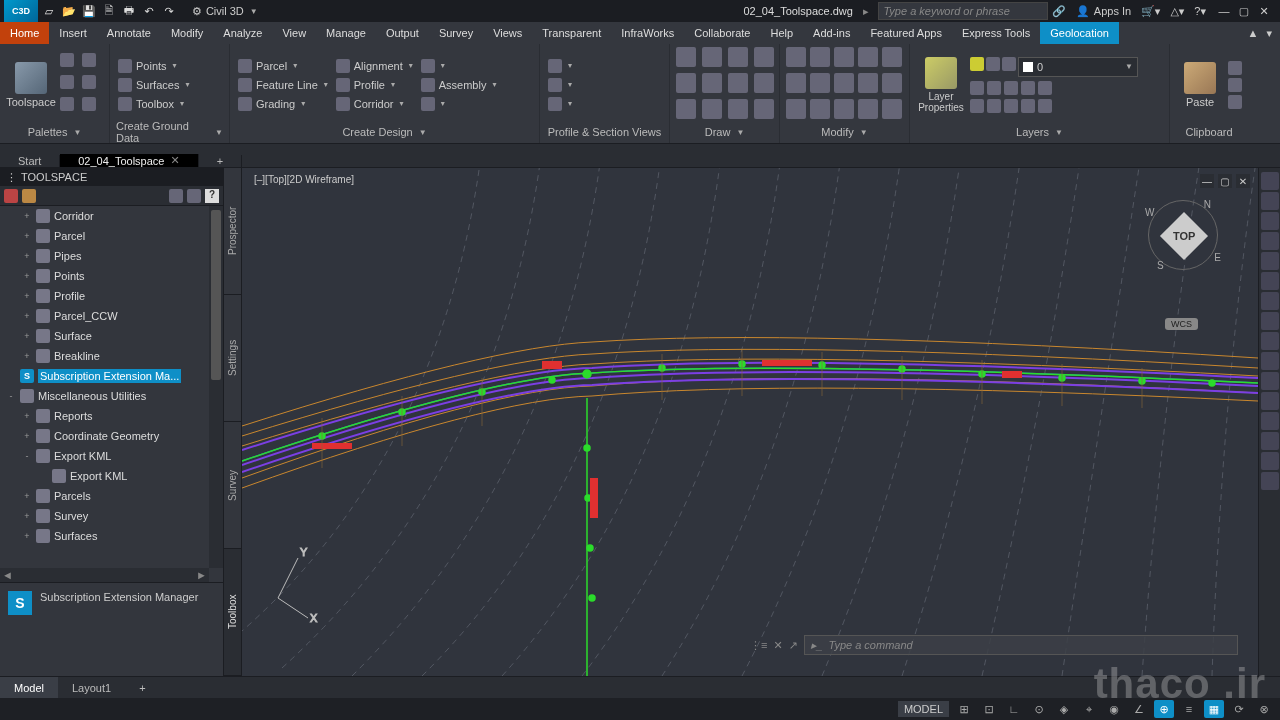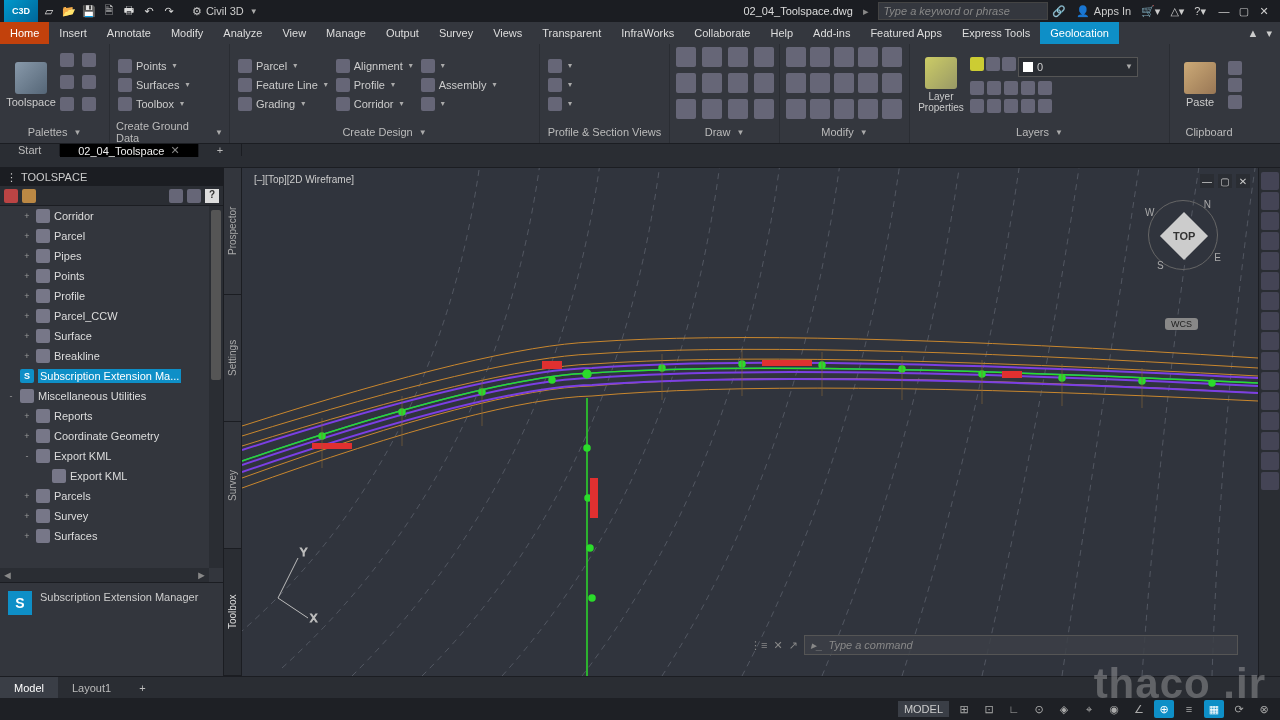--- a/index.html
+++ b/index.html
@@ -25,21 +25,21 @@
 .panel-title{height:18px;display:flex;align-items:center;justify-content:center;color:#bbb;font-size:10px;gap:4px}
 .big-btn{display:flex;flex-direction:column;align-items:center;justify-content:center;width:50px;gap:2px;cursor:pointer}
 .big-ico{width:32px;height:32px;background:#556;border-radius:3px}
 .vstack{display:flex;flex-direction:column;gap:3px;justify-content:center}
 .rb-row{display:flex;align-items:center;gap:4px;padding:1px 2px;cursor:pointer;white-space:nowrap}
 .sm-ico{width:14px;height:14px;background:#667;border-radius:2px;flex-shrink:0}
 .dd{color:#aaa;font-size:8px;margin-left:2px}
 .icon-grid{display:grid;grid-template-columns:repeat(4,24px);grid-template-rows:repeat(3,24px);gap:2px}
 .icon-grid .sm-ico{width:20px;height:20px}
 .layer-combo{width:120px;height:20px;background:#2a2d33;border:1px solid #555;display:flex;align-items:center;padding:0 4px;color:#ccc}
-.doc-tabs{height:24px;background:#2a2d33;display:flex;align-items:flex-start;border-bottom:1px solid #1b1d22}
+.doc-tabs{height:24px;background:#2a2d33;display:flex;align-items:flex-end;border-bottom:1px solid #1b1d22}
 .doc-tab{padding:0 18px;display:flex;align-items:center;gap:6px;color:#bbb;cursor:pointer;border-right:1px solid #1b1d22}
 .doc-tab.active{background:#000000;color:#eee}
 .main{display:flex;height:508px}
 .toolspace{width:224px;background:#2a2d33;display:flex;flex-direction:column;border-right:1px solid #1b1d22}
 .ts-header{height:18px;background:#1b1d22;display:flex;align-items:center;padding:0 6px;font-size:10px}
 .ts-toolbar{height:20px;display:flex;align-items:center;padding:0 4px;gap:4px;border-bottom:1px solid #1b1d22}
 .ts-toolbar .right{margin-left:auto;display:flex;gap:4px}
 .tree{flex:1;overflow:hidden;background:#33363d;position:relative}
 .tree-inner{position:absolute;top:0;left:0;right:14px;bottom:14px;overflow:hidden}
 .tree-item{height:20px;display:flex;align-items:center;padding-left:6px;gap:4px;color:#ddd;cursor:pointer;white-space:nowrap}

